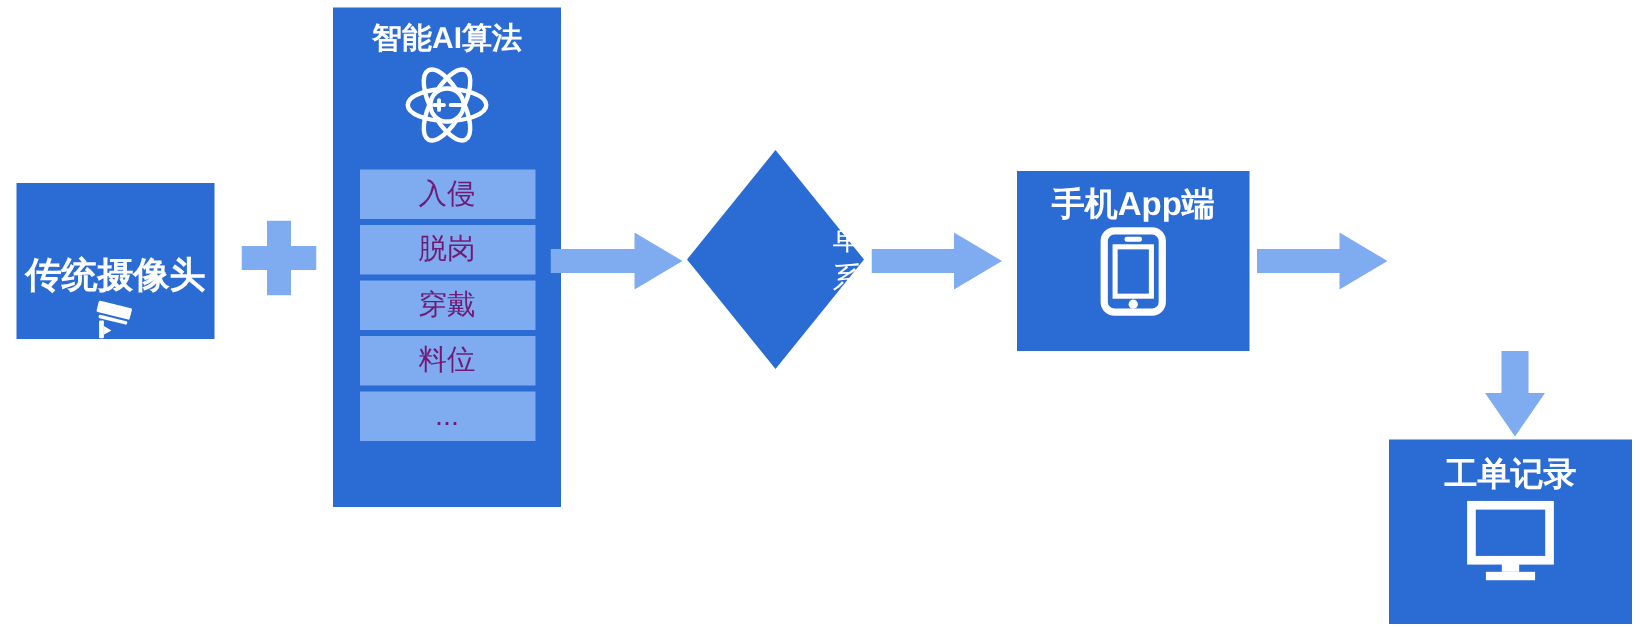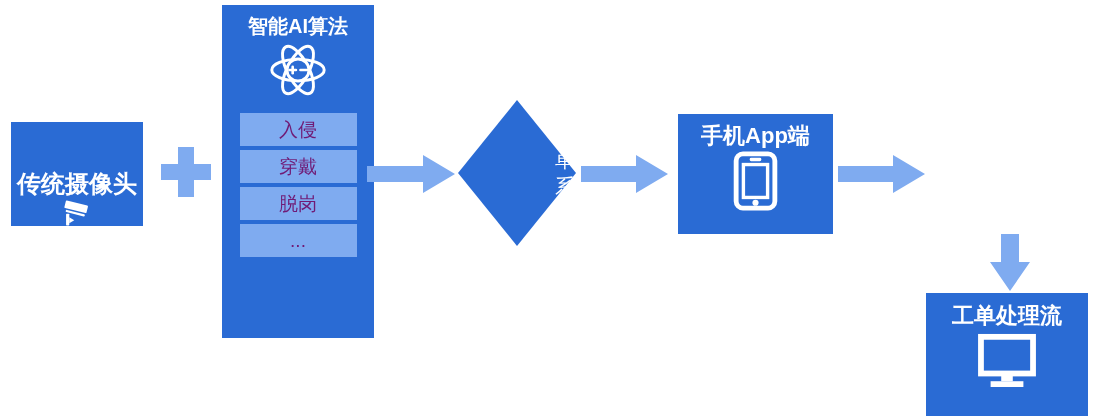--- a/index.html
+++ b/index.html
@@ -89,22 +89,23 @@
       </g>
       <circle cx="38" cy="33" r="13.5" fill="#2a6bd4" stroke="#ffffff" stroke-width="3.6"></circle>
       <g stroke="#ffffff" stroke-width="3.2" stroke-linecap="round">
         <line x1="27.5" y1="33" x2="35.5" y2="33"></line>
         <line x1="31.5" y1="29" x2="31.5" y2="37"></line>
         <line x1="41" y1="33" x2="49" y2="33"></line>
       </g>
     </svg>
     <div class="ai-items">
       <div class="ai-item">入侵</div>
+      <div class="ai-item">脱岗</div>
       <div class="ai-item">穿戴</div>
-      <div class="ai-item">脱岗</div>
+      <div class="ai-item">料位</div>
       <div class="ai-item">...</div>
     </div>
   </div>
 
   <div class="arrow" style="left:367px; top:155px;">
     <svg width="88" height="38" viewBox="0 0 88 38">
       <polygon fill="#7fabf0" points="0,11 56,11 56,0 88,19 56,38 56,27 0,27"></polygon>
     </svg>
   </div>
 
@@ -140,21 +141,21 @@
   </div>
 
 
   <div class="arrow" style="left:990px; top:234px;">
     <svg width="40" height="57" viewBox="0 0 40 57">
       <polygon fill="#7fabf0" points="11,0 29,0 29,28 40,28 20,57 0,28 11,28"></polygon>
     </svg>
   </div>
 
   <div class="node record-box">
-    <div class="node-title">工单处理流</div>
+    <div class="node-title">工单记录</div>
     <svg width="62" height="54" viewBox="0 0 64 56">
       <rect x="5" y="4" width="54" height="38" fill="none" stroke="#ffffff" stroke-width="6"></rect>
       <rect x="26" y="42" width="12" height="8" fill="#ffffff"></rect>
       <rect x="15" y="50" width="34" height="6" fill="#ffffff"></rect>
     </svg>
   </div>
 
 </div>
 
 </body></html>

